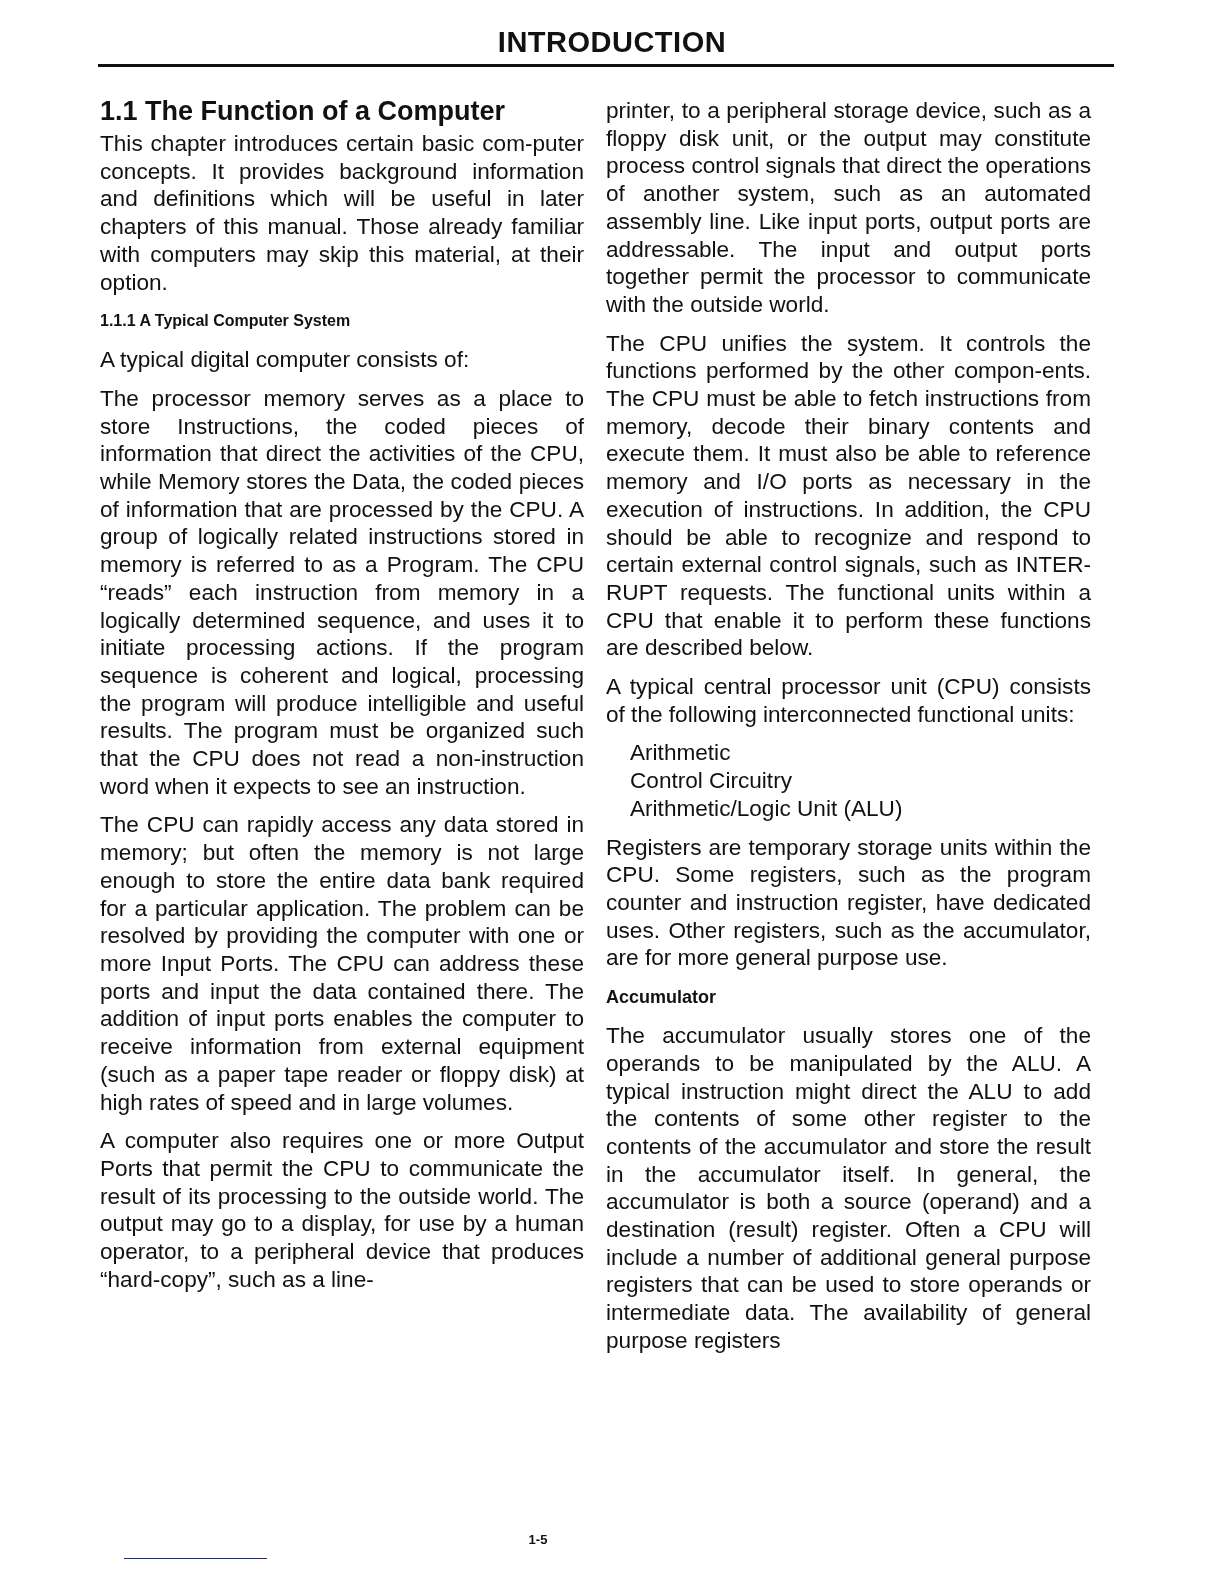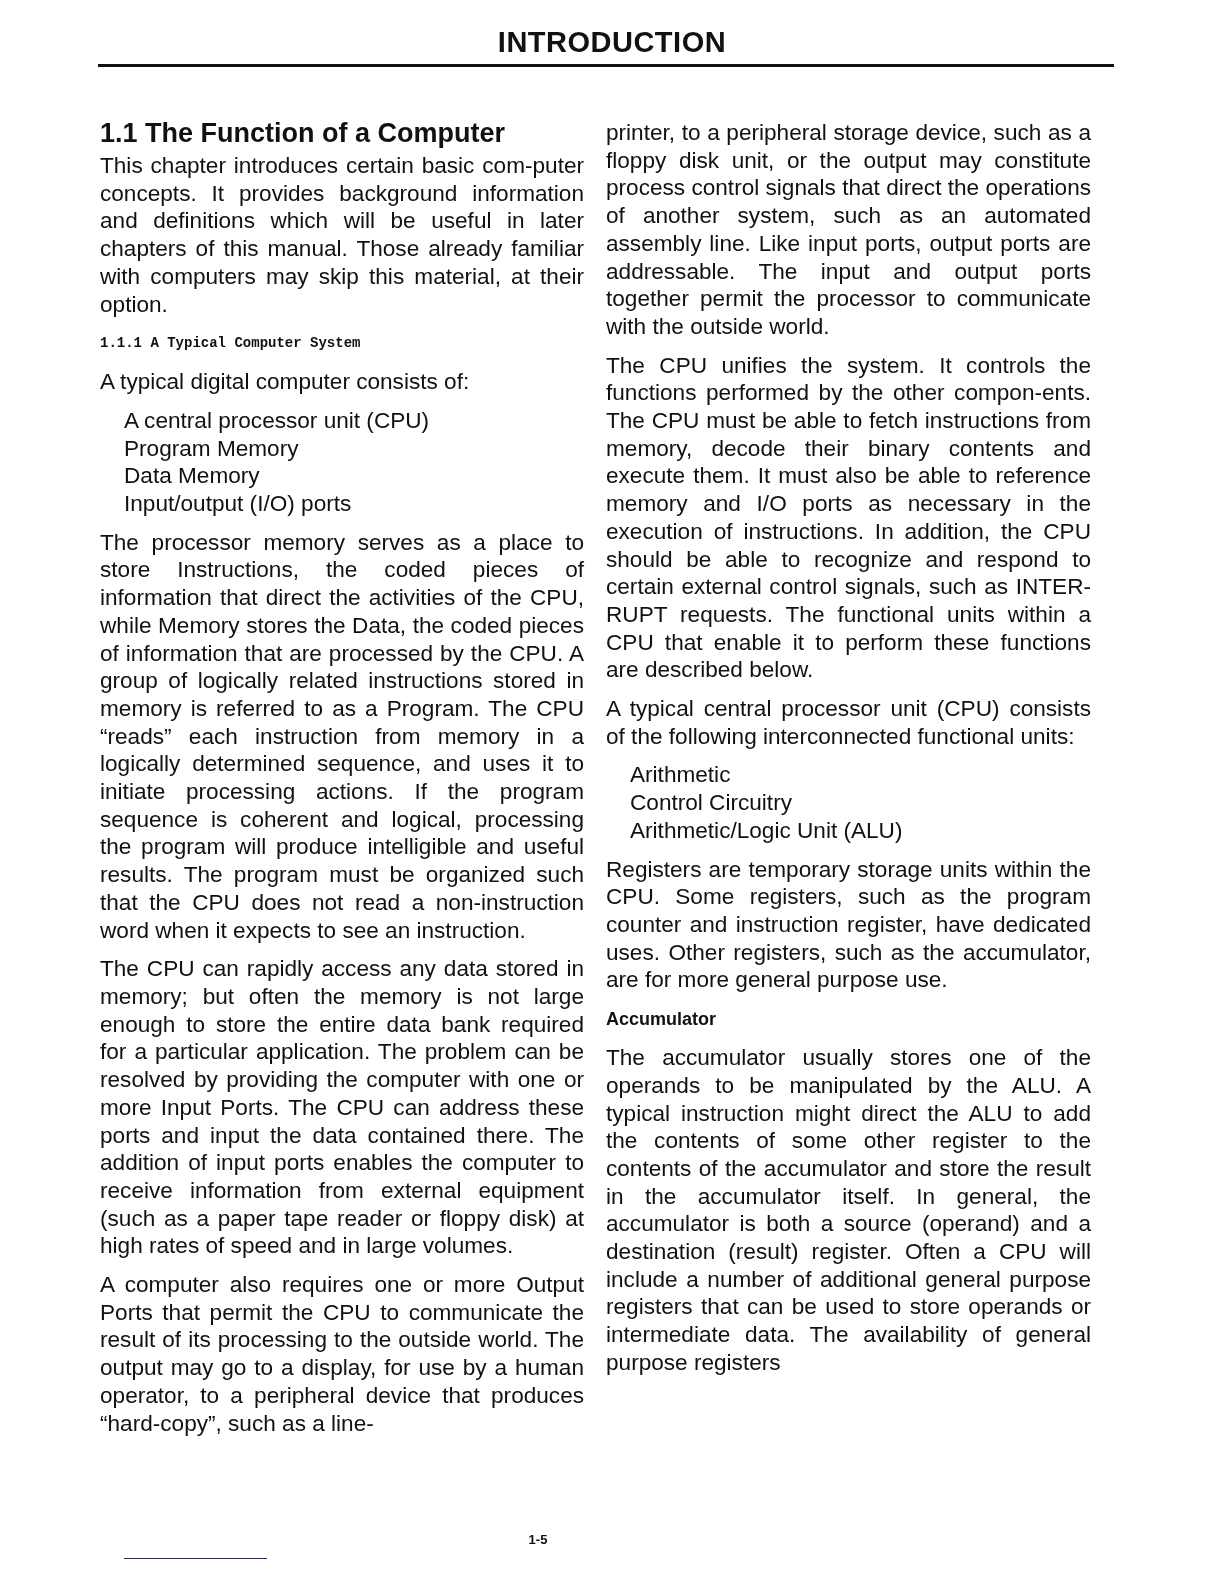--- a/index.html
+++ b/index.html
@@ -10,27 +10,26 @@
     .running-head {
       position: absolute; top: 26px; left: 0; width: 1224px;
       text-align: center; font-weight: bold; font-size: 29px; letter-spacing: 0.5px;
     }
     .head-rule {
       position: absolute; top: 64px; left: 98px; width: 1016px; height: 3px; background: #111;
     }
     .col {
       position: absolute; top: 94px; font-size: 22.6px; line-height: 27.7px;
       text-align: justify;
-      margin-top: 22px;
     }
     .col-left { left: 100px; width: 484px; }
     .col-right { left: 606px; width: 485px; top: 97px; }
     .col p { margin: 0 0 11px 0; }
     .h1 { font-weight: bold; font-size: 27px; line-height: 34px; margin: 0 0 2px 0; }
-    .h2 { font-weight: bold; font-size: 14px; line-height: 28px; margin: 6px 0 11px 0; font-family: Liberation Mono, monospace; }
+    .h2 { font-weight: bold; font-size: 16px; line-height: 28px; margin: 6px 0 11px 0; }
     .h3 { font-weight: bold; font-size: 18px; line-height: 28px; margin: 6px 0 11px 0; }
     ul.plain { list-style: none; margin: 0 0 11px 0; padding: 0 0 0 24px; text-align: left; }
     ul.plain li { margin: 0; }
     .page-number {
       position: absolute; top: 1532px; left: 0; width: 1076px; text-align: center;
       font-size: 13px; font-weight: bold;
     }
     .footer-rule {
       position: absolute; top: 1558px; left: 124px; width: 143px; height: 1px; background: #1a2a8c;
     }
@@ -39,26 +38,20 @@
 <body>
 
 <div class="running-head">INTRODUCTION</div>
 <div class="head-rule"></div>
 
 <div class="col col-left">
   <div class="h1">1.1 The Function of a Computer</div>
   <p>This chapter introduces certain basic com-puter concepts. It provides background information and definitions which will be useful in later chapters of this manual. Those already familiar with computers may skip this material, at their option.</p>
   <div class="h2">1.1.1 A Typical Computer System</div>
   <p>A typical digital computer consists of:</p>
-  <ul class="plain">
-    <li>A central processor unit (CPU)</li>
-    <li>Program Memory</li>
-    <li>Data Memory</li>
-    <li>Input/output (I/O) ports</li>
-  </ul>
   <p>The processor memory serves as a place to store Instructions, the coded pieces of information that direct the activities of the CPU, while Memory stores the Data, the coded pieces of information that are processed by the CPU. A group of logically related instructions stored in memory is referred to as a Program. The CPU “reads” each instruction from memory in a logically determined sequence, and uses it to initiate processing actions. If the program sequence is coherent and logical, processing the program will produce intelligible and useful results. The program must be organized such that the CPU does not read a non-instruction word when it expects to see an instruction.</p>
   <p>The CPU can rapidly access any data stored in memory; but often the memory is not large enough to store the entire data bank required for a particular application. The problem can be resolved by providing the computer with one or more Input Ports. The CPU can address these ports and input the data contained there. The addition of input ports enables the computer to receive information from external equipment (such as a paper tape reader or floppy disk) at high rates of speed and in large volumes.</p>
   <p>A computer also requires one or more Output Ports that permit the CPU to communicate the result of its processing to the outside world. The output may go to a display, for use by a human operator, to a peripheral device that produces “hard-copy”, such as a line-</p>
 </div>
 
 <div class="col col-right">
   <p>printer, to a peripheral storage device, such as a floppy disk unit, or the output may constitute process control signals that direct the operations of another system, such as an automated assembly line. Like input ports, output ports are addressable. The input and output ports together permit the processor to communicate with the outside world.</p>
   <p>The CPU unifies the system. It controls the functions performed by the other compon-ents. The CPU must be able to fetch instructions from memory, decode their binary contents and execute them. It must also be able to reference memory and I/O ports as necessary in the execution of instructions. In addition, the CPU should be able to recognize and respond to certain external control signals, such as INTER-RUPT requests. The functional units within a CPU that enable it to perform these functions are described below.</p>
   <p>A typical central processor unit (CPU) consists of the following interconnected functional units:</p>
   <ul class="plain">

